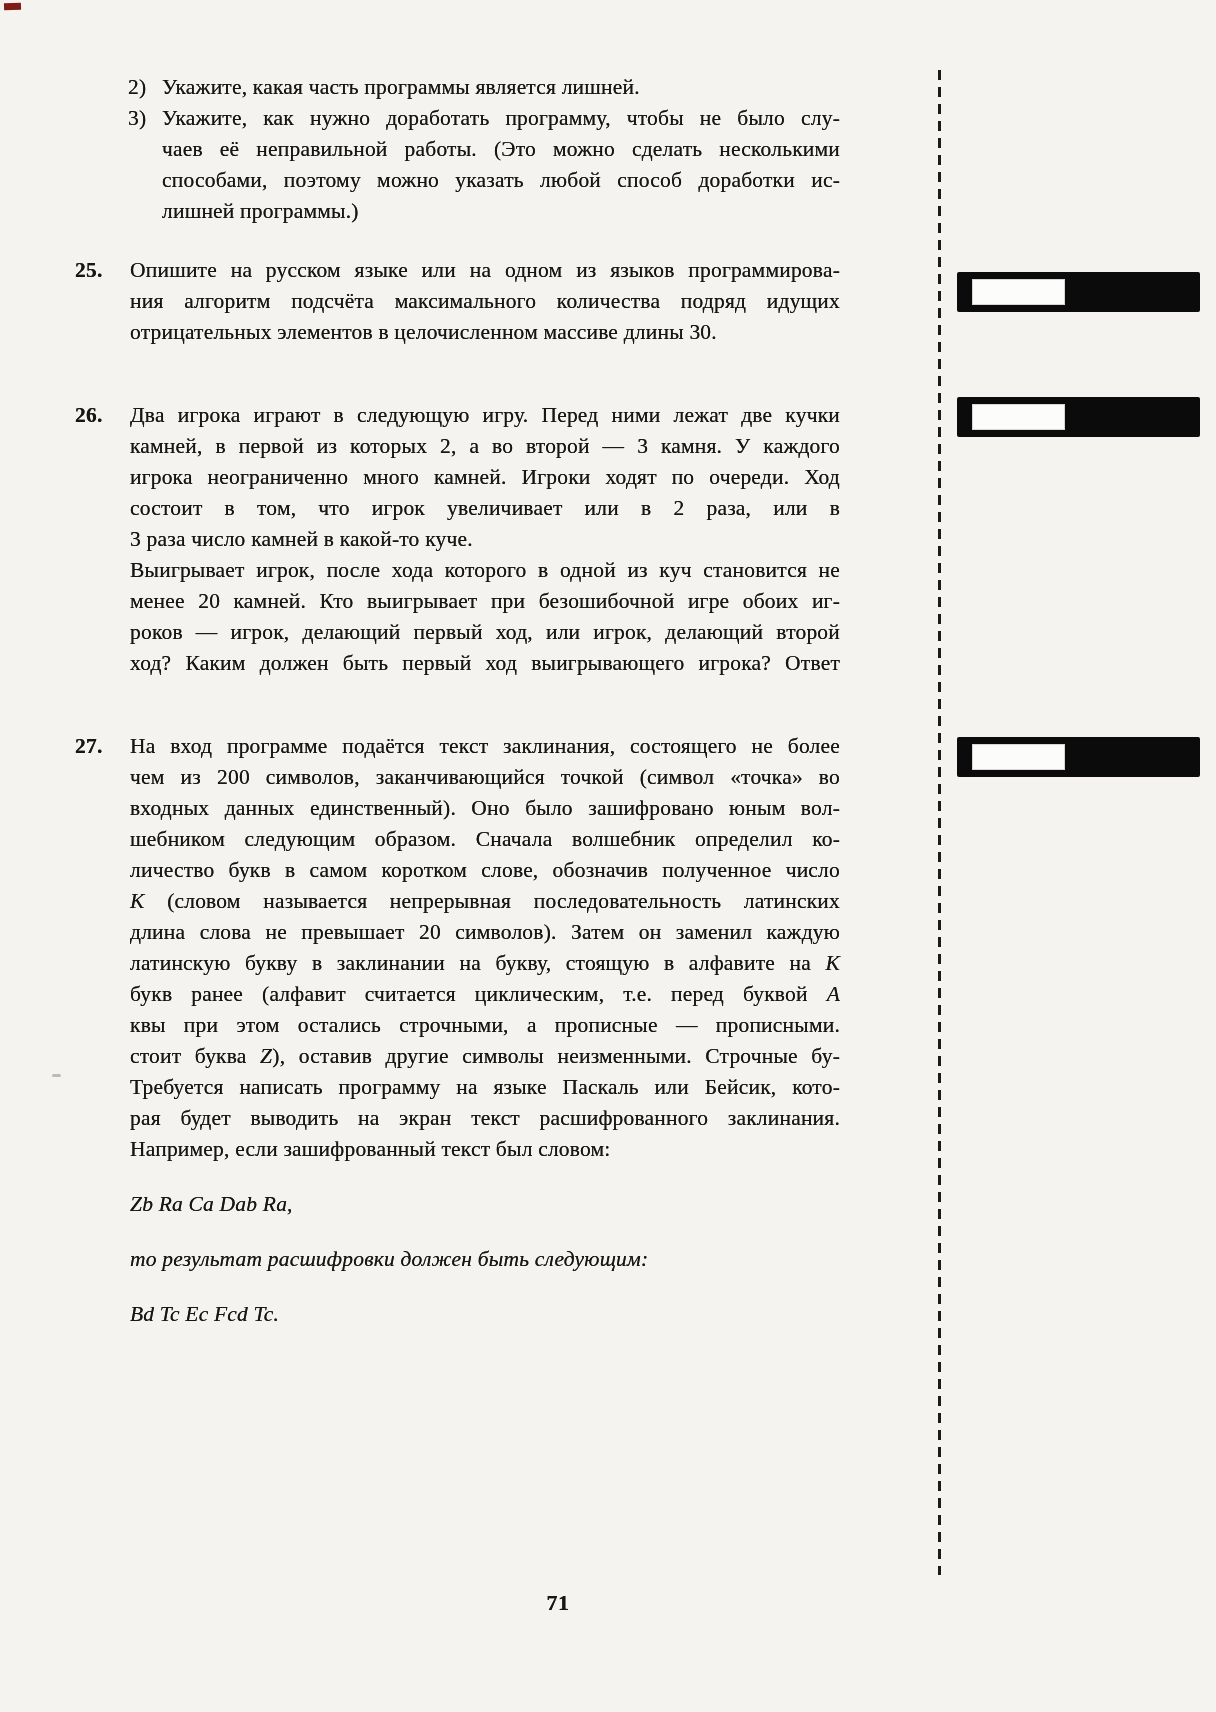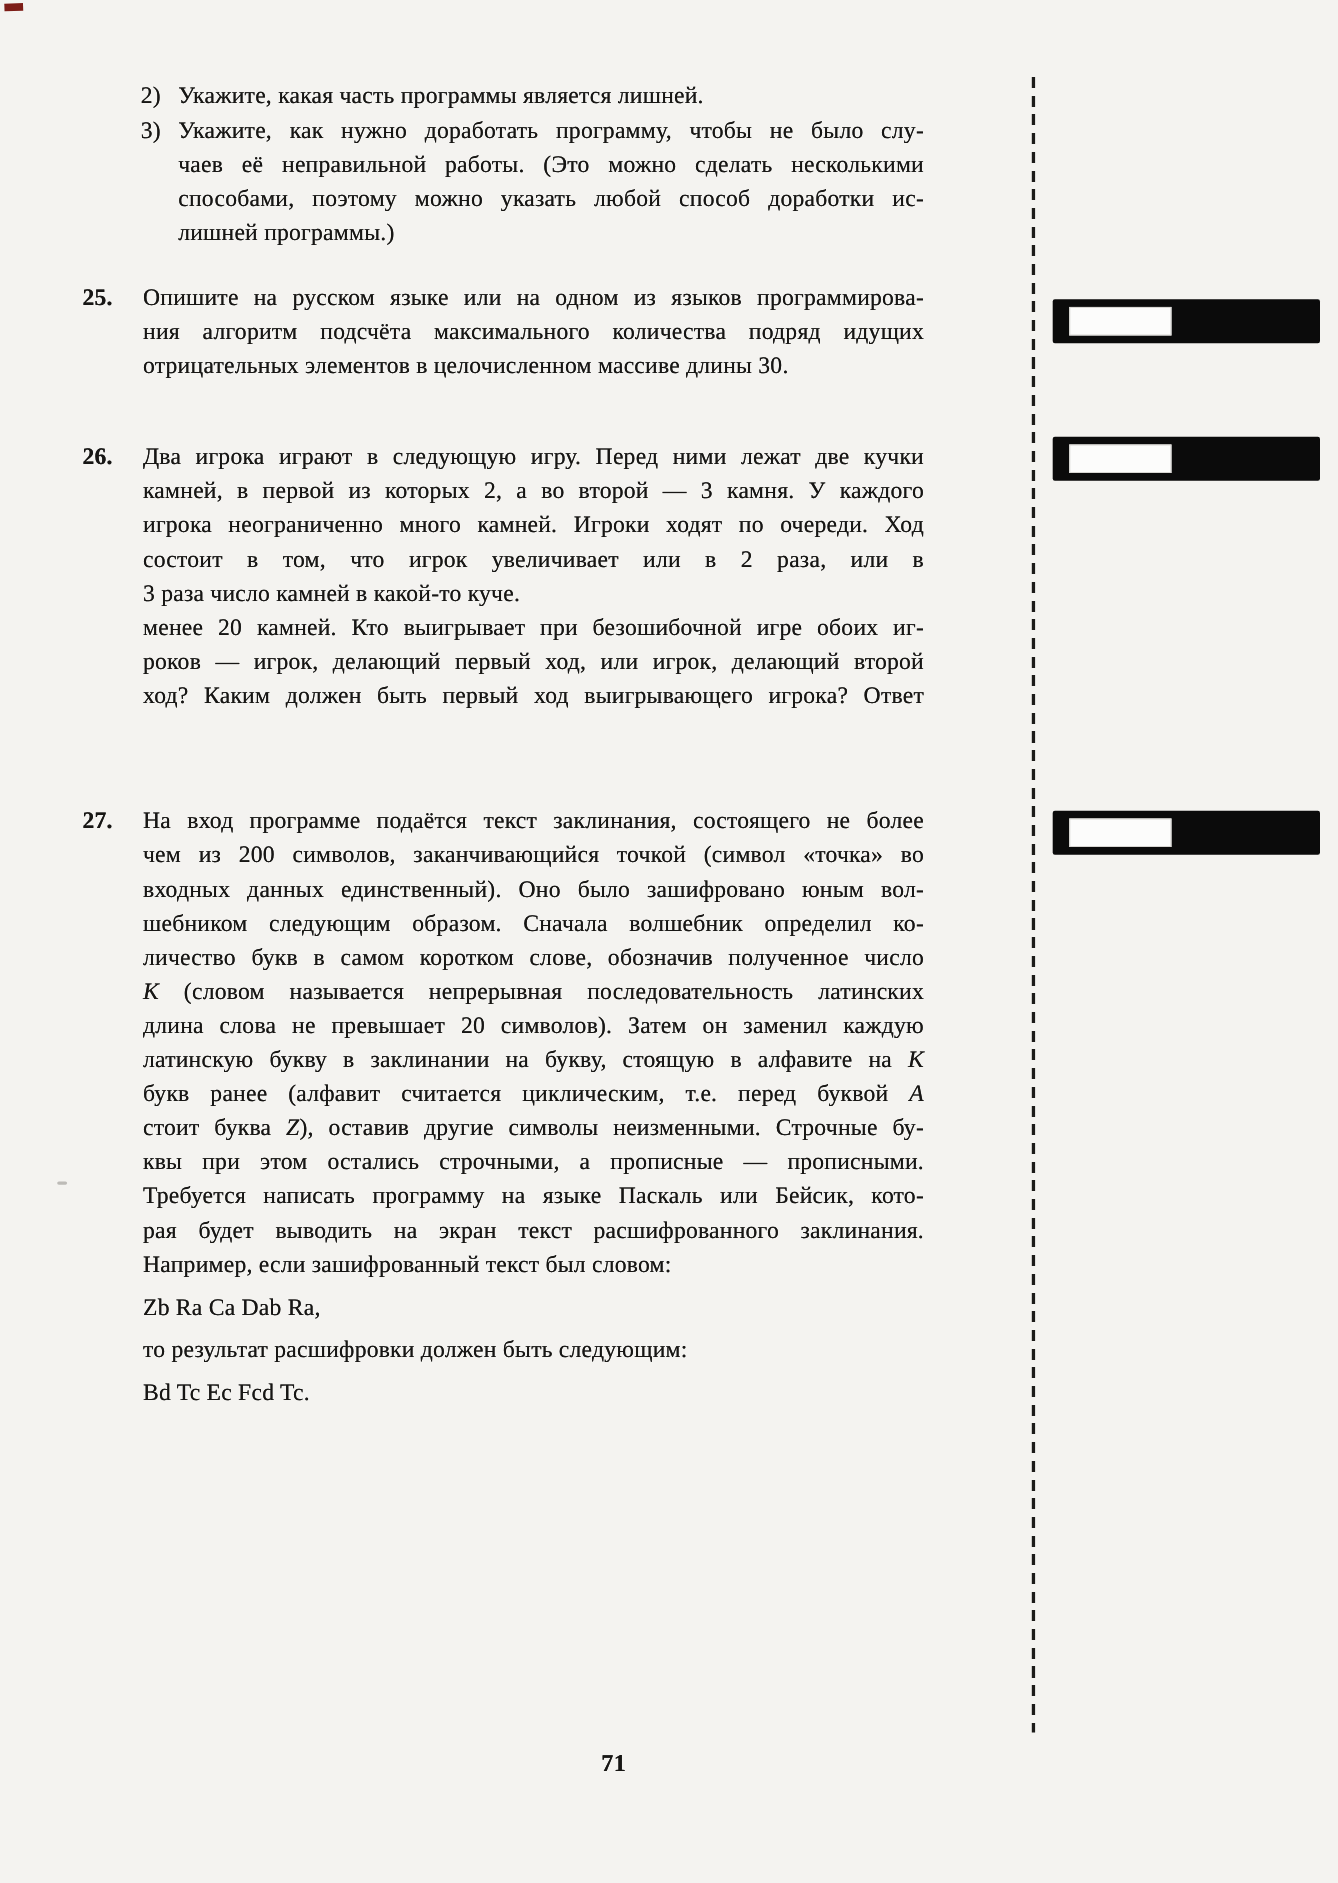--- a/index.html
+++ b/index.html
@@ -14,21 +14,21 @@
   .line{
     height:31px;line-height:31px;font-size:21.5px;letter-spacing:0.2px;
     text-shadow:0 0 0.45px rgba(20,20,20,0.85);
   }
   .j{text-align:justify;text-align-last:justify;}
   .subitem{display:flex;margin-left:53px;}
   .marker{width:34px;flex:0 0 34px;}
   .problem{display:flex;}
   .num{width:55px;flex:0 0 55px;font-weight:bold;}
   .pbody{width:710px;flex:1;}
-  .example-gap{margin-top:8px;}
+  .example-gap{margin-top:24px;font-style:italic;}
   .cut-line{
     position:absolute;left:938px;top:70px;width:3px;height:1505px;
     background:repeating-linear-gradient(to bottom,#1c1b19 0 10px,transparent 10px 17px);
   }
   .score-box{
     position:absolute;left:957px;width:243px;height:40px;
     background:#0b0b0b;border-radius:2px;
   }
   .score-window{
     position:absolute;left:15px;top:7px;width:93px;height:26px;
@@ -87,40 +87,41 @@
   </div>
 
   <div class="block problem" style="top:400px">
     <span class="num line">26.</span>
     <div class="pbody">
       <div class="line j">Два игрока играют в следующую игру. Перед ними лежат две кучки</div>
       <div class="line j">камней, в первой из которых 2, а во второй — 3 камня. У каждого</div>
       <div class="line j">игрока неограниченно много камней. Игроки ходят по очереди. Ход</div>
       <div class="line j">состоит в том, что игрок увеличивает или в 2 раза, или в</div>
       <div class="line">3 раза число камней в какой-то куче.</div>
+      <div class="line j">Выигрывает игрок, после хода которого в одной из куч становится не</div>
       <div class="line j">менее 20 камней. Кто выигрывает при безошибочной игре обоих иг-</div>
       <div class="line j">роков — игрок, делающий первый ход, или игрок, делающий второй</div>
       <div class="line j">ход? Каким должен быть первый ход выигрывающего игрока? Ответ</div>
     </div>
   </div>
 
   <div class="block problem" style="top:731px">
     <span class="num line">27.</span>
     <div class="pbody">
       <div class="line j">На вход программе подаётся текст заклинания, состоящего не более</div>
       <div class="line j">чем из 200 символов, заканчивающийся точкой (символ «точка» во</div>
       <div class="line j">входных данных единственный). Оно было зашифровано юным вол-</div>
       <div class="line j">шебником следующим образом. Сначала волшебник определил ко-</div>
       <div class="line j">личество букв в самом коротком слове, обозначив полученное число</div>
       <div class="line j"><i>K</i> (словом называется непрерывная последовательность латинских</div>
       <div class="line j">длина слова не превышает 20 символов). Затем он заменил каждую</div>
       <div class="line j">латинскую букву в заклинании на букву, стоящую в алфавите на <i>K</i></div>
       <div class="line j">букв ранее (алфавит считается циклическим, т.е. перед буквой <i>A</i></div>
+      <div class="line j">квы при этом остались строчными, а прописные — прописными.</div>
       <div class="line j">стоит буква <i>Z</i>), оставив другие символы неизменными. Строчные бу-</div>
-      <div class="line j">квы при этом остались строчными, а прописные — прописными.</div>
       <div class="line j">Требуется написать программу на языке Паскаль или Бейсик, кото-</div>
       <div class="line j">рая будет выводить на экран текст расшифрованного заклинания.</div>
       <div class="line">Например, если зашифрованный текст был словом:</div>
       <div class="line example-gap">Zb Ra Ca Dab Ra,</div>
       <div class="line example-gap">то результат расшифровки должен быть следующим:</div>
       <div class="line example-gap">Bd Tc Ec Fcd Tc.</div>
     </div>
   </div>
 
 </div>

